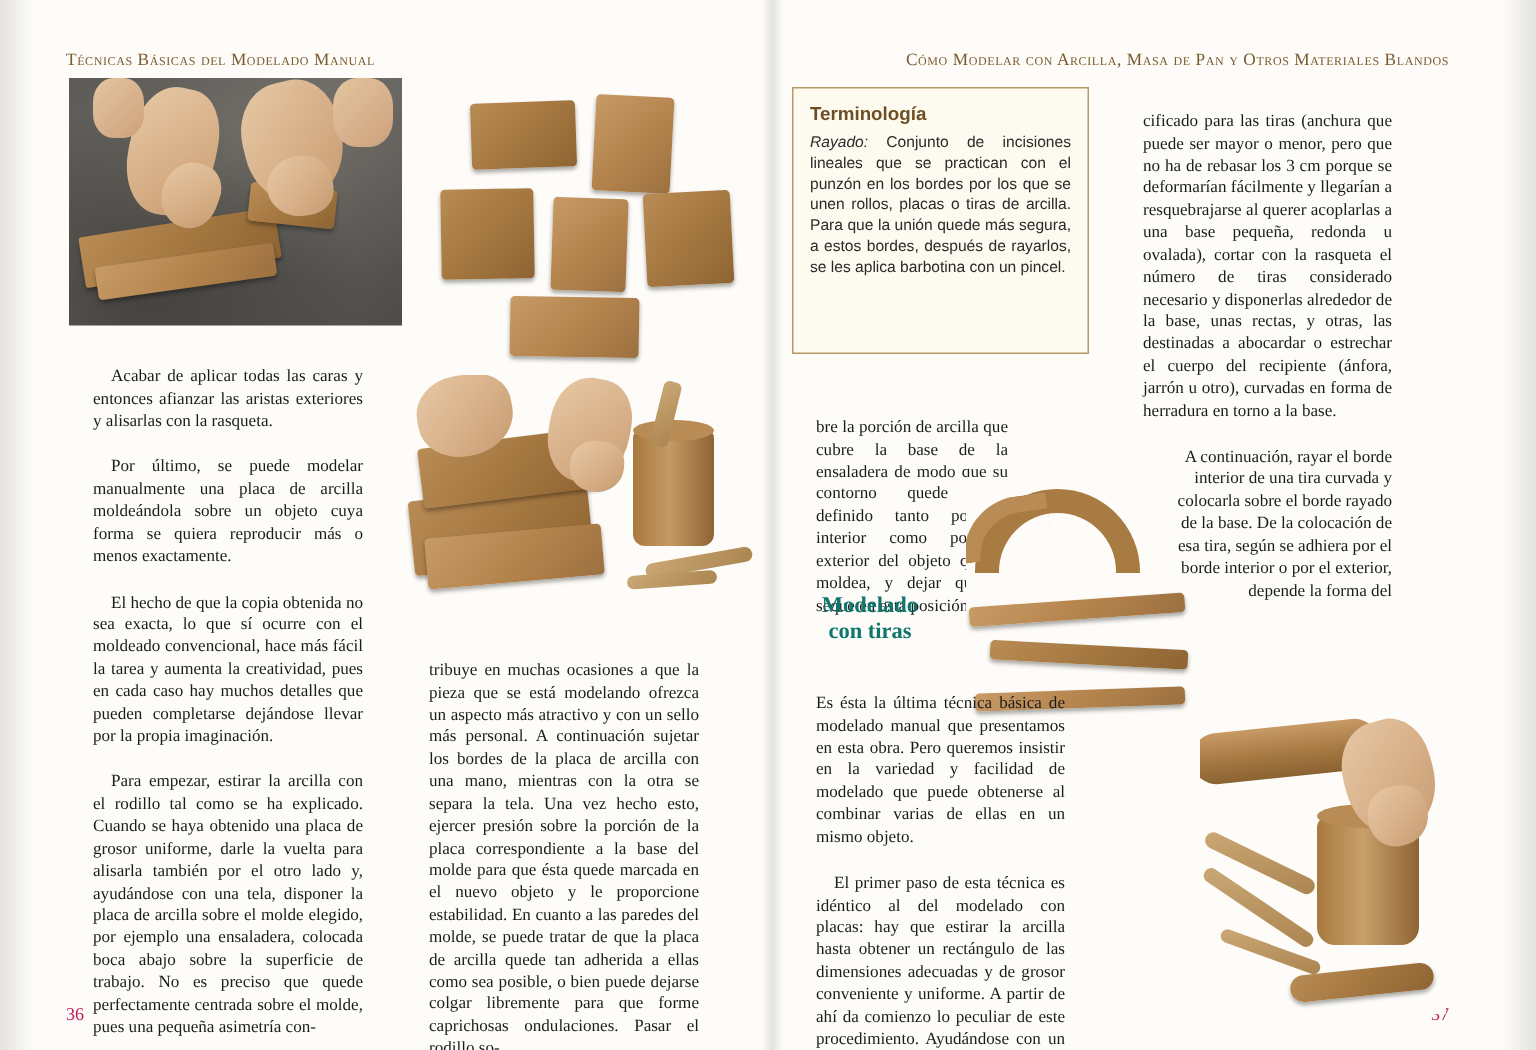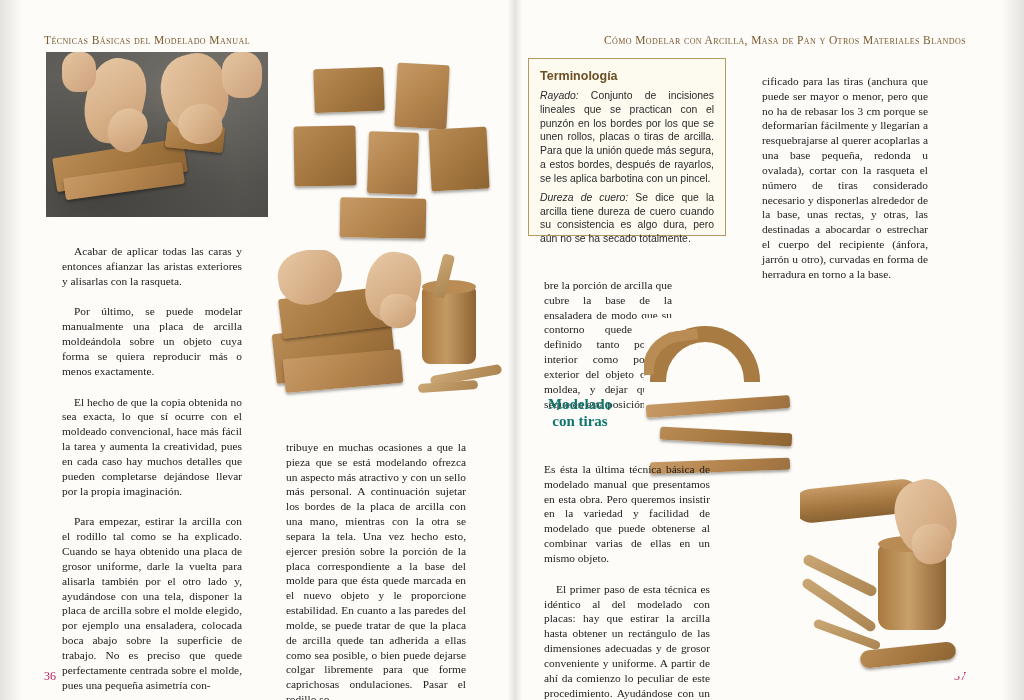--- a/index.html
+++ b/index.html
@@ -218,21 +218,20 @@
   </div>
 
   <div class="col" style="left:270px; top:424px; width:212px;">
     <p class="first">tribuye en muchas ocasiones a que la pieza que se está modelando ofrezca un aspecto más atractivo y con un sello más personal. A continuación sujetar los bordes de la placa de arcilla con una mano, mientras con la otra se separa la tela. Una vez hecho esto, ejercer presión sobre la porción de la placa correspondiente a la base del molde para que ésta quede marcada en el nuevo objeto y le proporcione estabilidad. En cuanto a las paredes del molde, se puede tratar de que la placa de arcilla quede tan adherida a ellas como sea posible, o bien puede dejarse colgar libremente para que forme caprichosas ondulaciones. Pasar el rodillo so-</p>
   </div>
 
   <div class="term-box" style="left:528px; top:58px; width:198px; height:178px;">
     <div class="term-title">Terminología</div>
     <div class="term-body">
       <p><span class="term-word">Rayado:</span><span> Conjunto de incisiones lineales que se practican con el punzón en los bordes por los que se unen rollos, placas o tiras de arcilla. Para que la unión quede más segura, a estos bordes, después de rayarlos, se les aplica barbotina con un pincel.</span></p>
-      <p><span class="term-word">Dureza de cuero:</span><span> Se dice que la arcilla tiene dureza de cuero cuando su consistencia es algo dura, pero aún no se ha secado totalmente.</span></p>
     </div>
   </div>
 
   <div class="col" style="left:528px; top:262px; width:198px;">
     <div class="shape-right" style="shape-outside: polygon(0 0, 100% 0, 100% 100%, 0 100%);"></div>
     <p class="first" style="width:128px;">bre la porción de arcilla que cubre la base de la ensaladera de modo que su contorno quede bien definido tanto por el interior como por el exterior del objeto que se moldea, y dejar que se seque en esta posición.</p>
   </div>
 
   <div class="photo photo-white" style="left:644px; top:318px; width:152px; height:184px;">
 
@@ -254,20 +253,21 @@
     <div>con tiras</div>
   </div>
 
   <div class="col" style="left:528px; top:446px; width:198px;">
     <p class="first">Es ésta la última técnica básica de modelado manual que presentamos en esta obra. Pero queremos insistir en la variedad y facilidad de modelado que puede obtenerse al combinar varias de ellas en un mismo objeto.</p>
     <p>El primer paso de esta técnica es idéntico al del modelado con placas: hay que estirar la arcilla hasta obtener un rectángulo de las dimensiones adecuadas y de grosor conveniente y uniforme. A partir de ahí da comienzo lo peculiar de este procedimiento. Ayudándose con un listón del ancho espe-</p>
   </div>
 
   <div class="col" style="left:746px; top:58px; width:198px;">
     <p class="first">cificado para las tiras (anchura que puede ser mayor o menor, pero que no ha de rebasar los 3 cm porque se deformarían fácilmente y llegarían a resquebrajarse al querer acoplarlas a una base pequeña, redonda u ovalada), cortar con la rasqueta el número de tiras considerado necesario y disponerlas alrededor de la base, unas rectas, y otras, las destinadas a abocardar o estrechar el cuerpo del recipiente (ánfora, jarrón u otro), curvadas en forma de herradura en torno a la base.</p>
+    <p style="text-align:right; width:152px; margin-left:auto;">A continuación, rayar el borde interior de una tira curvada y colocarla sobre el borde rayado de la base. De la colocación de esa tira, según se adhiera por el borde interior o por el exterior, depende la forma del</p>
   </div>
 
   <div class="photo photo-white" style="left:800px; top:470px; width:164px; height:206px;">
 
     <div style="position:absolute;left:-6px;top:14px;width:126px;height:34px;background:linear-gradient(to bottom,#c79a66,#a3763f 60%,#8a6233);border-radius:18px;transform:rotate(-6deg);"></div>
 
     <div style="position:absolute;left:78px;top:74px;width:68px;height:86px;background:linear-gradient(to right,#a8793f,#c8a06a 45%,#8e6434);border-radius:8px 8px 12px 12px;"></div>
     <div style="position:absolute;left:78px;top:66px;width:68px;height:16px;background:#b98b55;border-radius:50%;"></div>
 
     <div class="hand" style="left:96px; top:10px; width:60px; height:76px; transform:rotate(-16deg);"></div>

